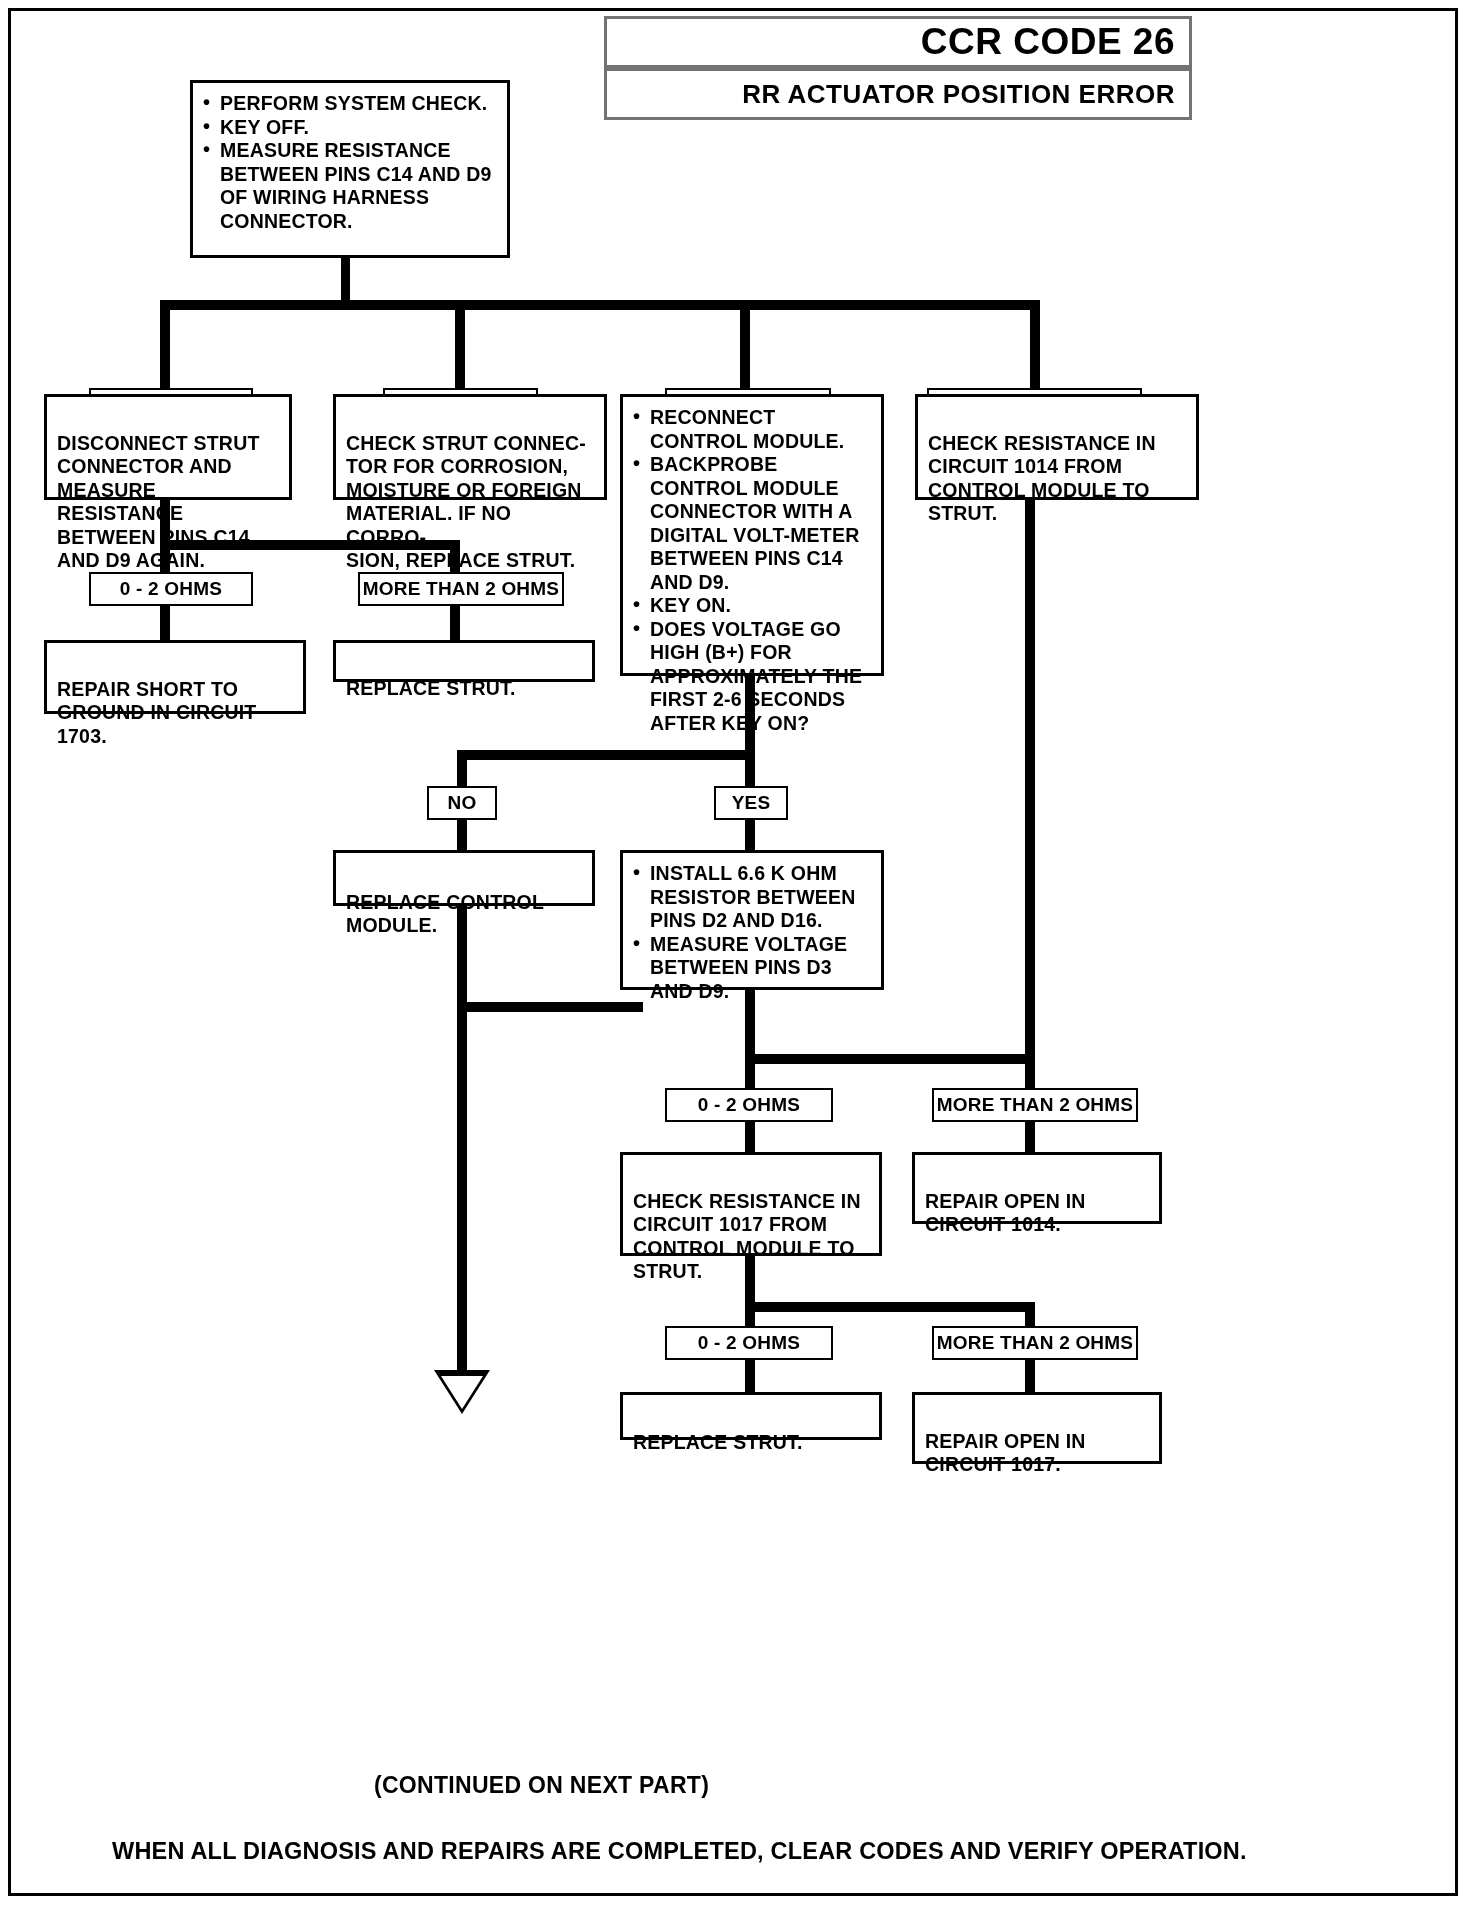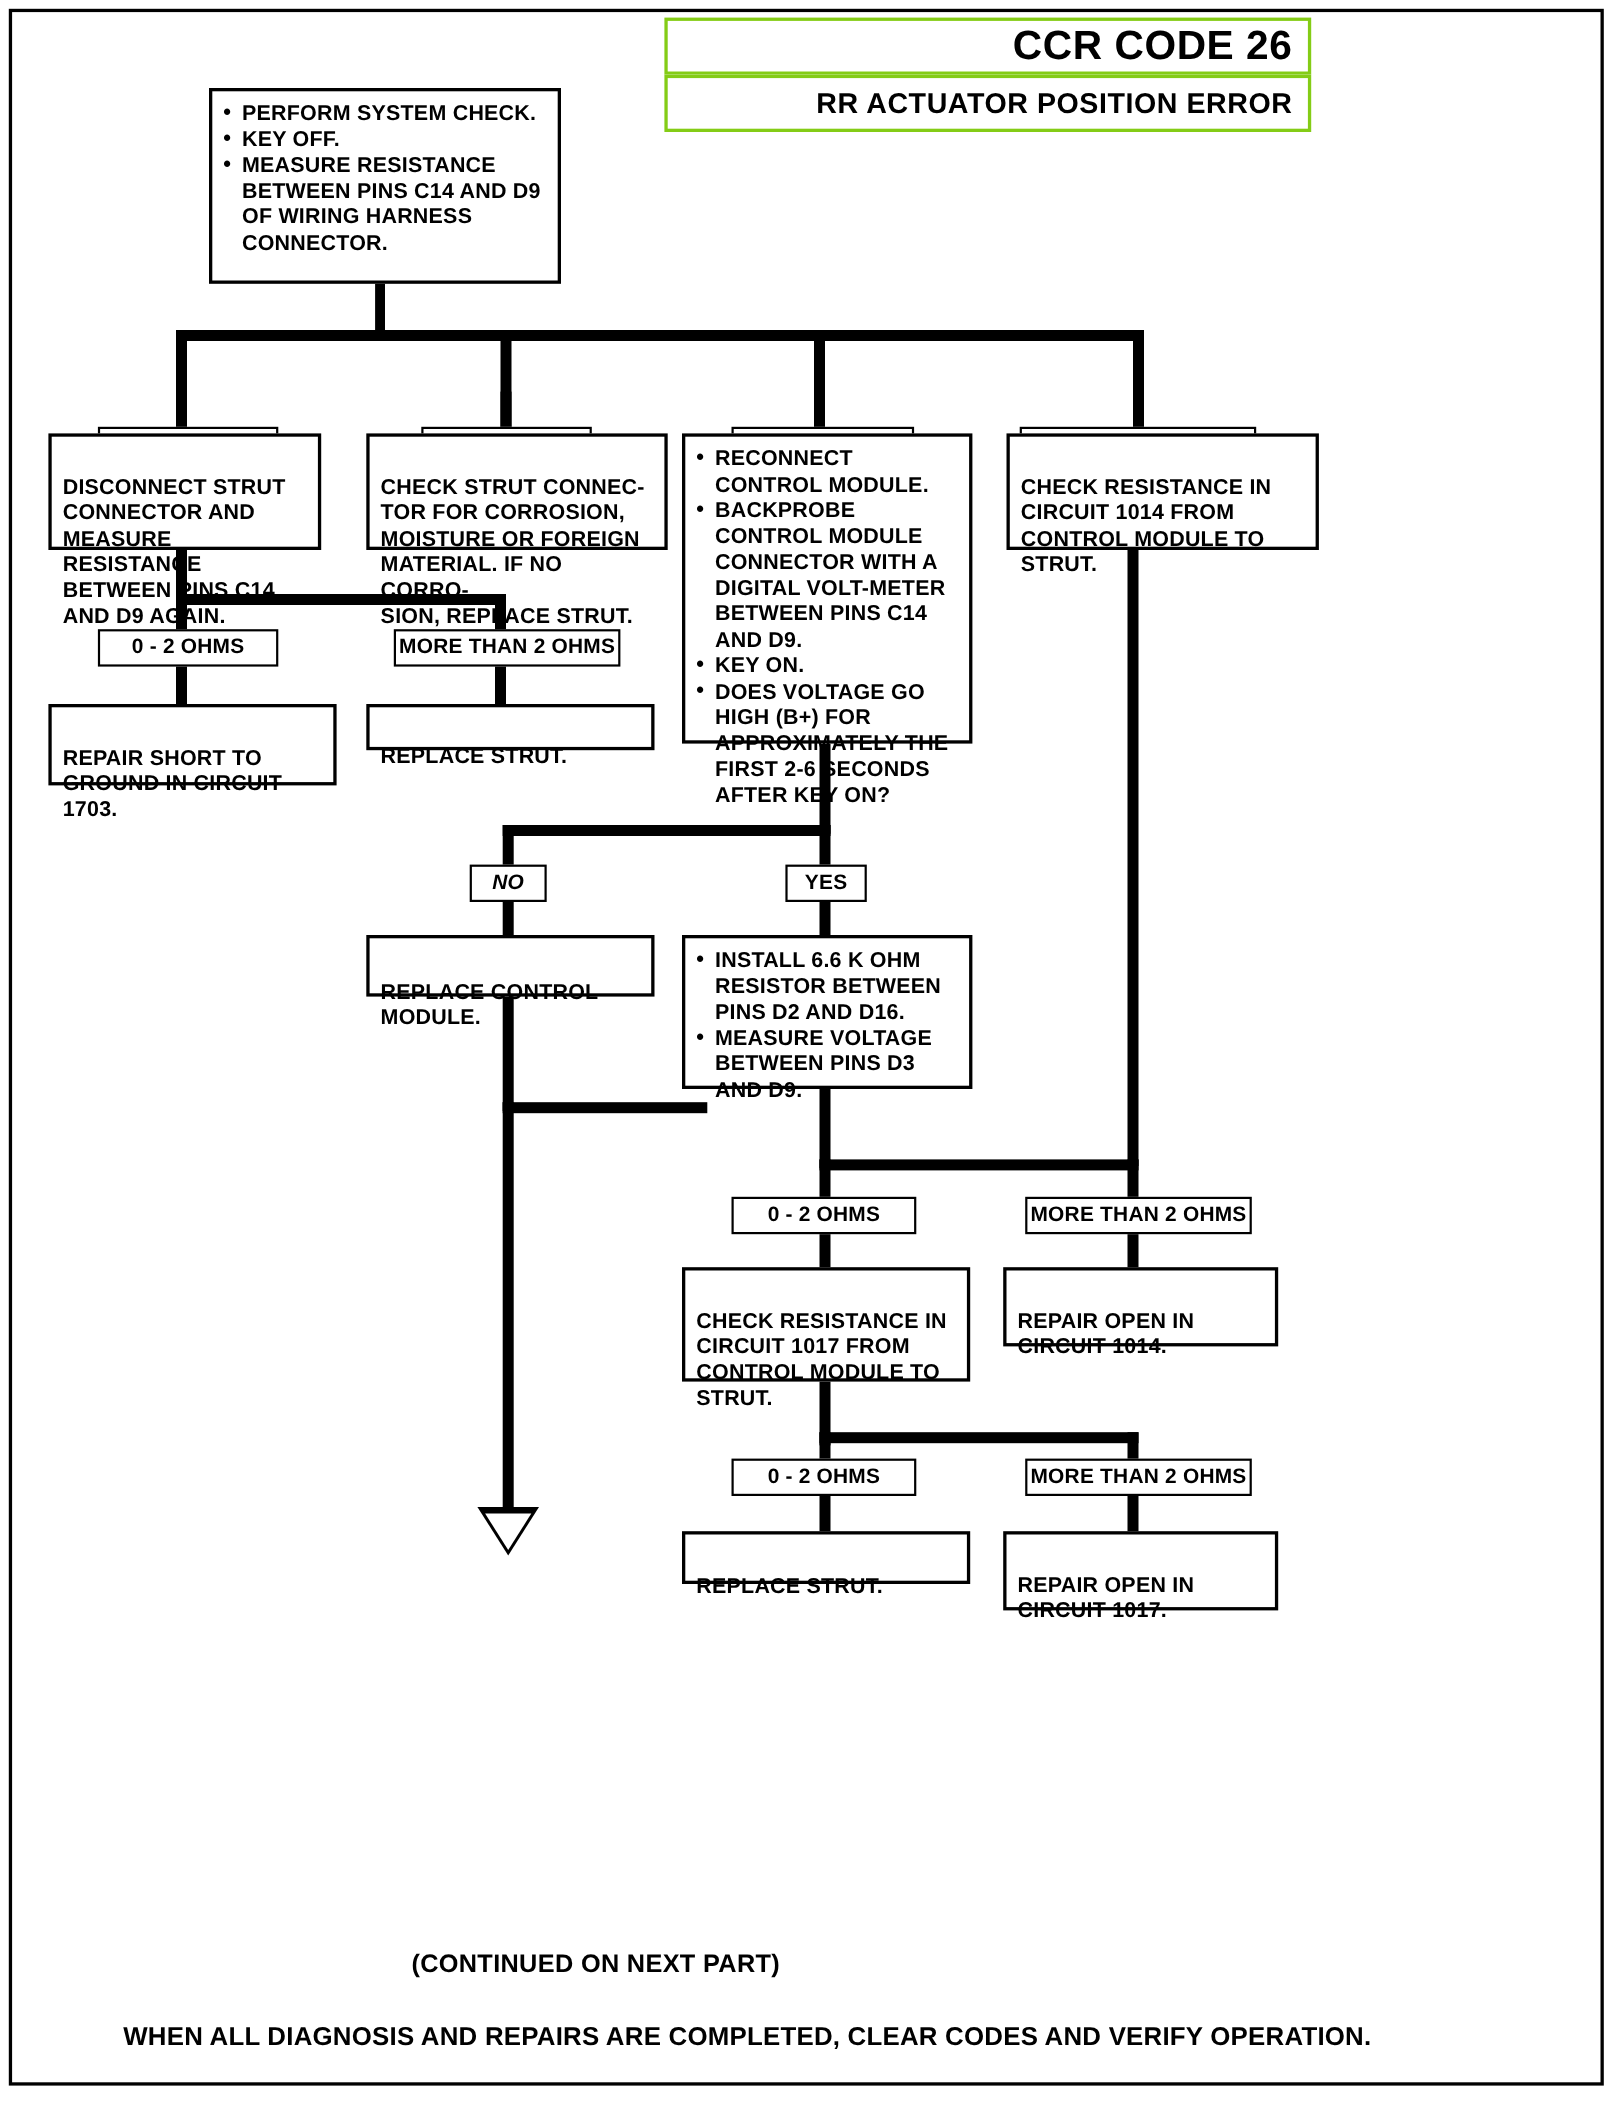--- a/index.html
+++ b/index.html
@@ -13,21 +13,21 @@
   
   #frame{
     position:absolute;left:8px;top:8px;
     width:1450px;height:1888px;
     border:3px solid #000;
     box-sizing:border-box;
   }
   
   .title-block{
     position:absolute;
-    border:3px solid #84cc16;
+    border:3px solid #737373;
     box-sizing:border-box;
     background:#fff;
     display:flex;align-items:center;justify-content:flex-end;
     padding-right:14px;
     font-weight:bold;
     letter-spacing:.5px;
   }
   #title-code{left:604px;top:16px;width:588px;height:52px;font-size:37px;}
   #title-sub{left:604px;top:68px;width:588px;height:52px;font-size:26px;}
 
@@ -210,21 +210,21 @@
     <span>MORE THAN 2 OHMS</span>
   </div>
 
   <div class="box plain" style="left:44px;top:640px;width:262px;height:74px;padding-top:11px;">
     <span>REPAIR SHORT TO GROUND IN CIRCUIT 1703.</span>
   </div>
   <div class="box plain" style="left:333px;top:640px;width:262px;height:42px;padding-top:10px;">
     <span>REPLACE STRUT.</span>
   </div>
 
-  <div class="box label" style="left:427px;top:786px;width:70px;height:34px;font-style:italic;">
+  <div class="box label" style="left:427px;top:786px;width:70px;height:34px;">
     <span>NO</span>
   </div>
   <div class="box label" style="left:714px;top:786px;width:74px;height:34px;">
     <span>YES</span>
   </div>
 
   <div class="box plain" style="left:333px;top:850px;width:262px;height:56px;padding-top:14px;">
     <span>REPLACE CONTROL MODULE.</span>
   </div>
   <div class="box" style="left:620px;top:850px;width:264px;height:140px;">

